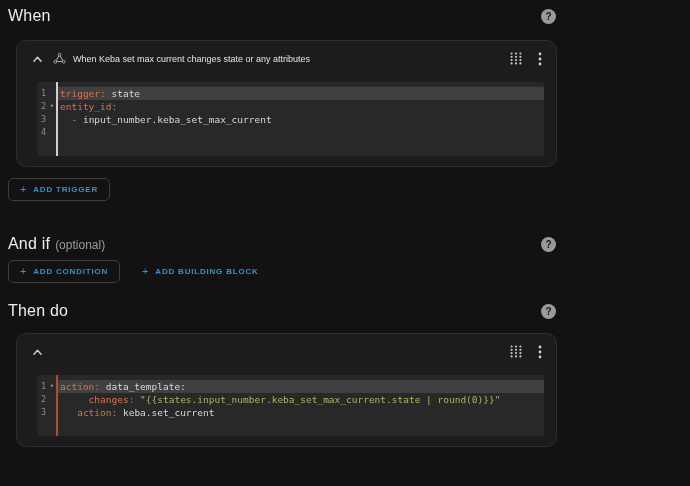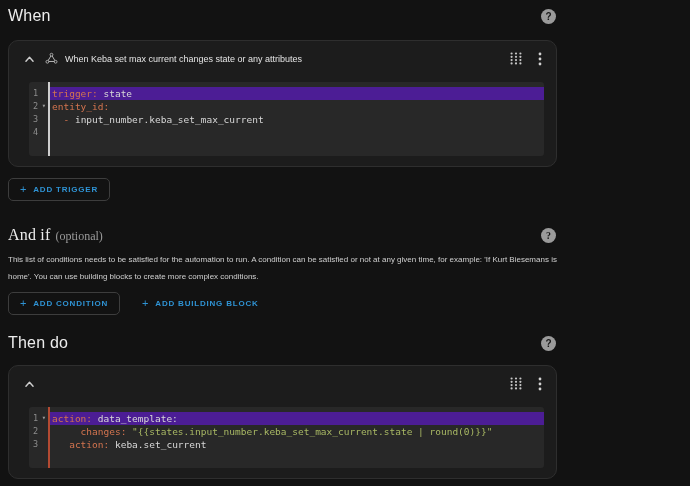--- a/index.html
+++ b/index.html
@@ -24,21 +24,21 @@
     margin-left: auto;
     width: 15px; height: 15px; border-radius: 50%;
     background: #9a9a9a; color: #161616;
     font-size: 10px; font-weight: 700;
     display: flex; align-items: center; justify-content: center;
     cursor: pointer; flex: 0 0 auto;
   }
 
   
   .card {
-    margin: 15px 8px 0 8px;
+    margin: 15px 8px 0 16px;
     background: #1c1c1c;
     border: 1px solid #2e2e2e;
     border-radius: 10px;
   }
   .card-header {
     display: flex; align-items: center;
     height: 35px;
     padding: 0 14px 0 10px;
   }
   .collapse-btn {
@@ -91,21 +91,21 @@
   .fold-glyph {
     position: absolute; right: 2px; top: 0;
     font-size: 7px; color: #9a9a9a; line-height: 12px;
   }
   .code-content {
     flex: 1;
     white-space: pre;
     padding-left: 4px;
     color: #d8d8d8;
   }
-  .code-content.active { background: #4c1d95; }
+  .code-content.active { background: #404040; }
   .tok-key { color: #d3744f; }
   .tok-plain { color: #d8d8d8; }
   .tok-string { color: #a8b864; }
 
   
   .btn-row { display: flex; align-items: center; margin: 0 8px; }
   .ha-btn {
     display: inline-flex; align-items: center;
     height: 23px;
     padding: 0 11px;
@@ -114,21 +114,21 @@
     color: #2f93d4;
     font-family: "Liberation Sans", sans-serif;
     font-size: 8px; font-weight: 700; letter-spacing: .8px;
     cursor: pointer;
     border: 1px solid #3d3d3d;
   }
   .ha-btn.text-only { border: none; padding: 0 10px; }
   .plus-glyph { font-size: 11px; font-weight: 400; margin-right: 6px; position: relative; top: -0.5px; }
 
   .mt-add-trigger { margin-top: 11px; }
-  .mt-andif { margin-top: 25px; font-family: Liberation Serif, serif; }
+  .mt-andif { margin-top: 34px; }
   .description {
     margin: 7px 8px 0 8px;
     font-size: 8px; line-height: 17px;
     color: #d0d0d0;
     font-weight: 400;
   }
   .mt-btnrow2 { margin-top: 7px; }
   .mt-thendo { margin-top: 19px; gap: 24px; }
   .card.then-card { margin-top: 13px; }
 </style>
@@ -213,21 +213,20 @@
       <span>ADD TRIGGER</span>
     </button>
   </div>
 
   <div class="section-row mt-andif">
     <span class="section-title">And if</span>
     <span class="optional">(optional)</span>
     <span class="help-circle">?</span>
   </div>
 
-  <p class="description">This list of conditions needs to be satisfied for the automation to run. A condition can be satisfied or not at any given time, for example: 'If Kurt Biesemans is home'. You can use building blocks to create more complex conditions.</p>
 
   <div class="btn-row mt-btnrow2">
     <button class="ha-btn">
       <span class="plus-glyph">+</span>
       <span>ADD CONDITION</span>
     </button>
     <button class="ha-btn text-only" style="margin-left:12px;">
       <span class="plus-glyph">+</span>
       <span>ADD BUILDING BLOCK</span>
     </button>

